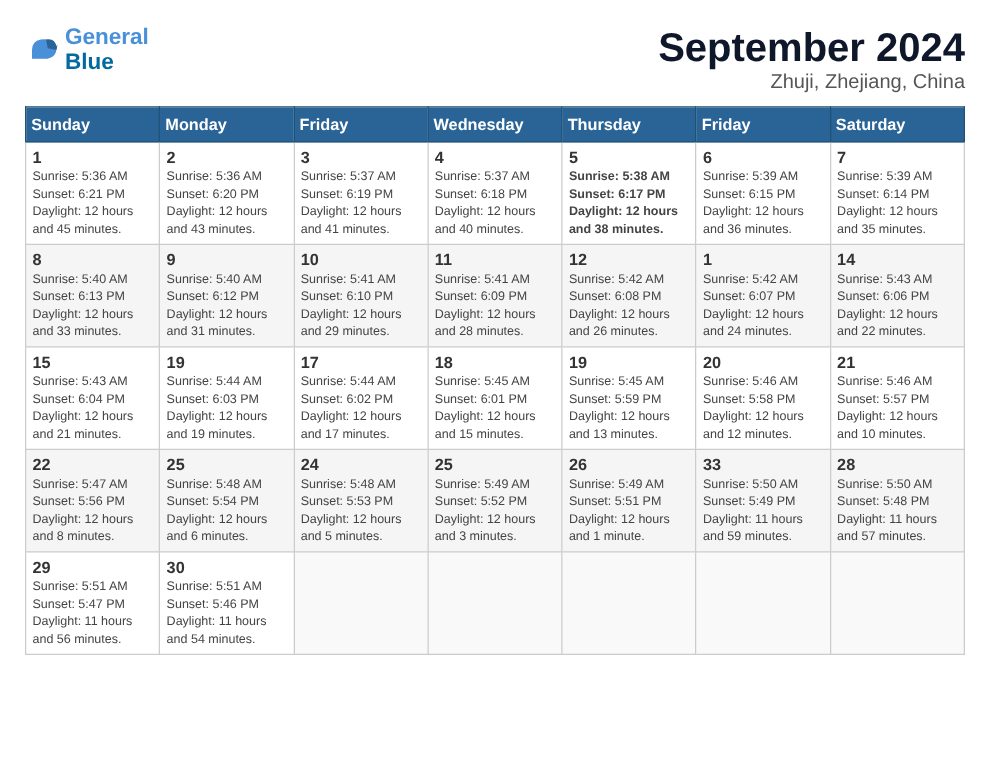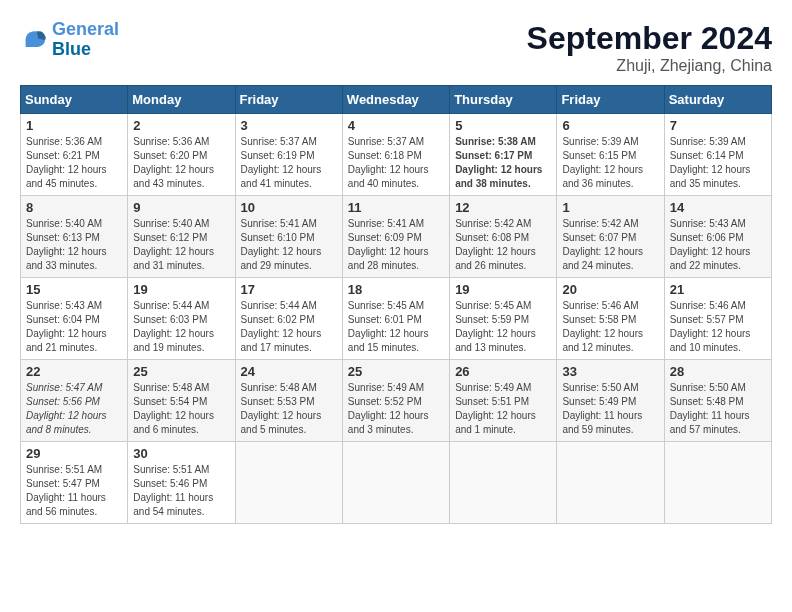--- a/index.html
+++ b/index.html
@@ -274,21 +274,21 @@
           <span class="day-num">21</span>
           <div class="day-info" style="white-space: pre-line;">Sunrise: 5:46 AM
 Sunset: 5:57 PM
 Daylight: 12 hours
 and 10 minutes.</div>
         </td>
       </tr>
       <tr>
         <td>
           <span class="day-num">22</span>
-          <div class="day-info" style="white-space: pre-line; font-style: italic;">Sunrise: 5:47 AM
+          <div class="day-info" style="white-space: pre-line;">Sunrise: 5:47 AM
 Sunset: 5:56 PM
 Daylight: 12 hours
 and 8 minutes.</div>
         </td>
         <td>
           <span class="day-num">25</span>
           <div class="day-info" style="white-space: pre-line;">Sunrise: 5:48 AM
 Sunset: 5:54 PM
 Daylight: 12 hours
 and 6 minutes.</div>

